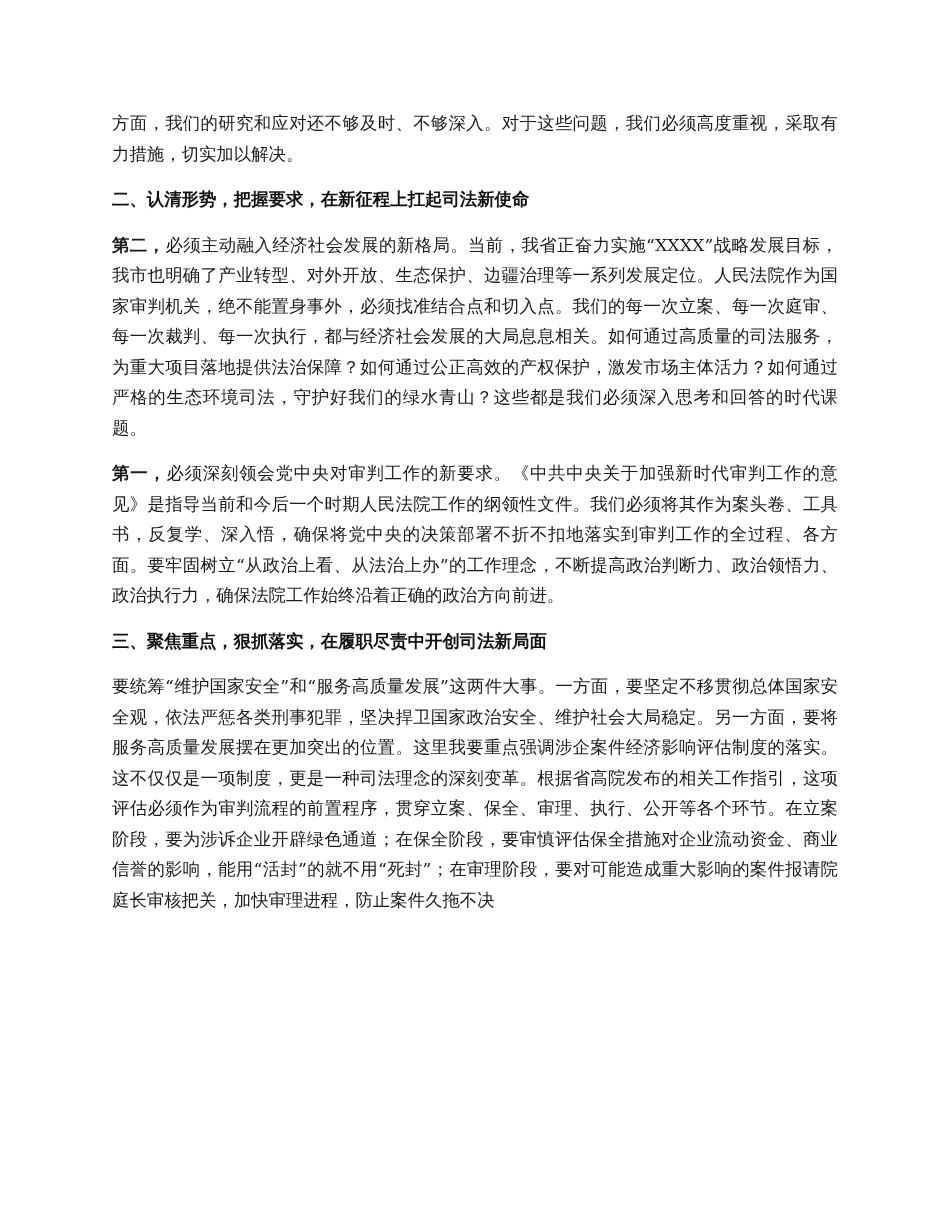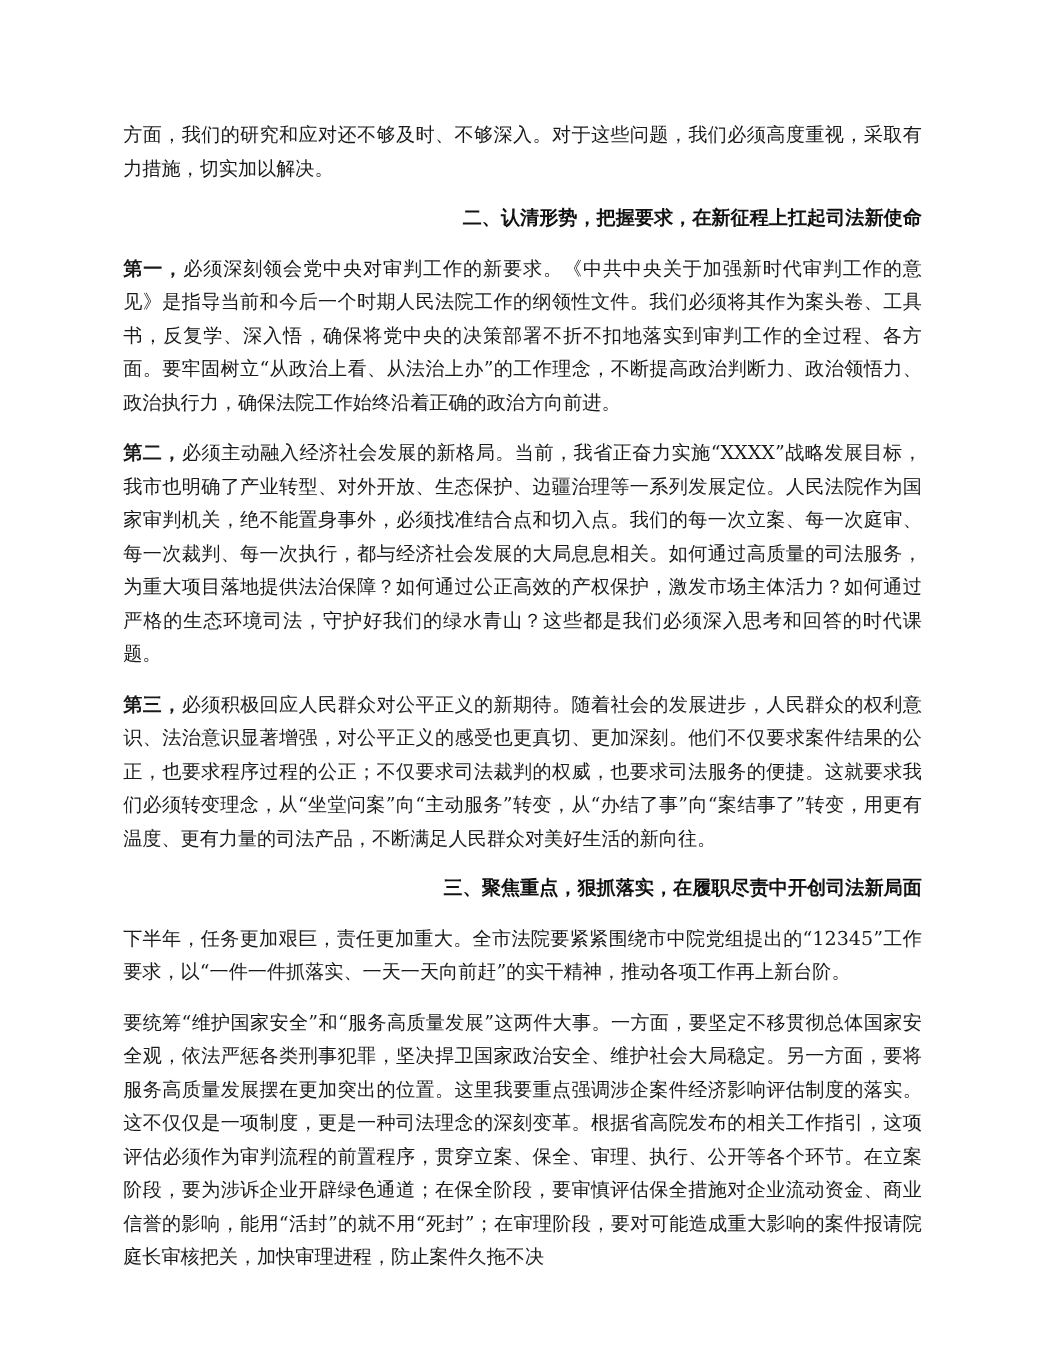--- a/index.html
+++ b/index.html
@@ -30,47 +30,45 @@
     text-align: justify;
     text-justify: inter-ideograph;
     letter-spacing: 0px;
   }
   p.heading {
     margin: 0 0 15px 0;
     font-size: 17.4px;
     line-height: 30.5px;
     color: #111111;
     font-weight: bold;
-    text-align: right;
+    text-align: left;
   }
   .lead {
     font-weight: bold;
   }
   .last-line {
     margin-bottom: 0;
   }
 </style>
 </head>
 <body>
 
 <div class="page">
   <div class="doc-body">
 
     <p class="para">方面，我们的研究和应对还不够及时、不够深入。对于这些问题，我们必须高度重视，采取有力措施，切实加以解决。</p>
 
     <p class="heading">二、认清形势，把握要求，在新征程上扛起司法新使命</p>
 
 
+    <p class="para"><span class="lead">第二，</span><span>必须主动融入经济社会发展的新格局。当前，我省正奋力实施“XXXX”战略发展目标，我市也明确了产业转型、对外开放、生态保护、边疆治理等一系列发展定位。人民法院作为国家审判机关，绝不能置身事外，必须找准结合点和切入点。我们的每一次立案、每一次庭审、每一次裁判、每一次执行，都与经济社会发展的大局息息相关。如何通过高质量的司法服务，为重大项目落地提供法治保障？如何通过公正高效的产权保护，激发市场主体活力？如何通过严格的生态环境司法，守护好我们的绿水青山？这些都是我们必须深入思考和回答的时代课题。</span></p>
+
     <p class="para"><span class="lead">第一，</span><span>必须深刻领会党中央对审判工作的新要求。《中共中央关于加强新时代审判工作的意见》是指导当前和今后一个时期人民法院工作的纲领性文件。我们必须将其作为案头卷、工具书，反复学、深入悟，确保将党中央的决策部署不折不扣地落实到审判工作的全过程、各方面。要牢固树立“从政治上看、从法治上办”的工作理念，不断提高政治判断力、政治领悟力、政治执行力，确保法院工作始终沿着正确的政治方向前进。</span></p>
 
-    <p class="para"><span class="lead">第二，</span><span>必须主动融入经济社会发展的新格局。当前，我省正奋力实施“XXXX”战略发展目标，我市也明确了产业转型、对外开放、生态保护、边疆治理等一系列发展定位。人民法院作为国家审判机关，绝不能置身事外，必须找准结合点和切入点。我们的每一次立案、每一次庭审、每一次裁判、每一次执行，都与经济社会发展的大局息息相关。如何通过高质量的司法服务，为重大项目落地提供法治保障？如何通过公正高效的产权保护，激发市场主体活力？如何通过严格的生态环境司法，守护好我们的绿水青山？这些都是我们必须深入思考和回答的时代课题。</span></p>
-
-    <p class="para"><span class="lead">第三，</span><span>必须积极回应人民群众对公平正义的新期待。随着社会的发展进步，人民群众的权利意识、法治意识显著增强，对公平正义的感受也更真切、更加深刻。他们不仅要求案件结果的公正，也要求程序过程的公正；不仅要求司法裁判的权威，也要求司法服务的便捷。这就要求我们必须转变理念，从“坐堂问案”向“主动服务”转变，从“办结了事”向“案结事了”转变，用更有温度、更有力量的司法产品，不断满足人民群众对美好生活的新向往。</span></p>
 
     <p class="heading">三、聚焦重点，狠抓落实，在履职尽责中开创司法新局面</p>
 
-    <p class="para">下半年，任务更加艰巨，责任更加重大。全市法院要紧紧围绕市中院党组提出的“12345”工作要求，以“一件一件抓落实、一天一天向前赶”的实干精神，推动各项工作再上新台阶。</p>
 
 
     <p class="para last-line">要统筹“维护国家安全”和“服务高质量发展”这两件大事。一方面，要坚定不移贯彻总体国家安全观，依法严惩各类刑事犯罪，坚决捍卫国家政治安全、维护社会大局稳定。另一方面，要将服务高质量发展摆在更加突出的位置。这里我要重点强调涉企案件经济影响评估制度的落实。这不仅仅是一项制度，更是一种司法理念的深刻变革。根据省高院发布的相关工作指引，这项评估必须作为审判流程的前置程序，贯穿立案、保全、审理、执行、公开等各个环节。在立案阶段，要为涉诉企业开辟绿色通道；在保全阶段，要审慎评估保全措施对企业流动资金、商业信誉的影响，能用“活封”的就不用“死封”；在审理阶段，要对可能造成重大影响的案件报请院庭长审核把关，加快审理进程，防止案件久拖不决</p>
 
   </div>
 </div>
 
 </body></html>

